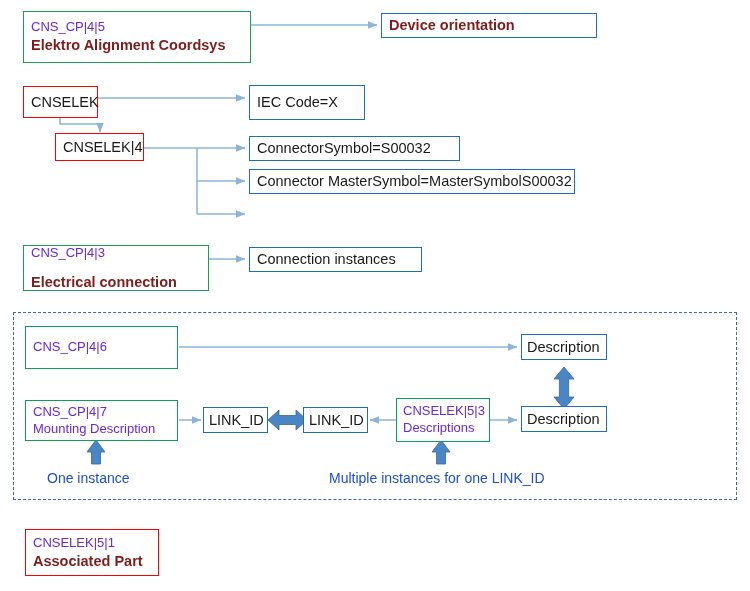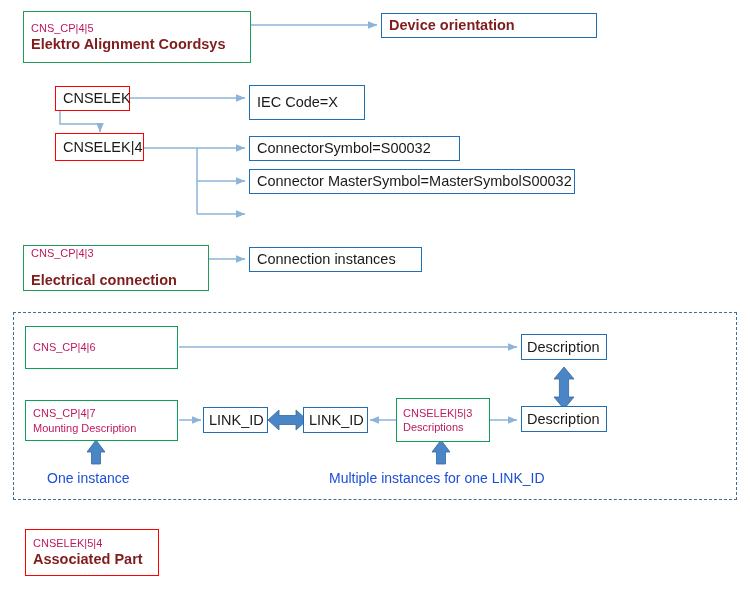--- a/index.html
+++ b/index.html
@@ -26,22 +26,22 @@
     position: absolute;
     box-sizing: border-box;
     background: #ffffff;
     display: flex;
     flex-direction: column;
     justify-content: center;
     padding-left: 7px;
     line-height: 1.28;
   }
   .node .l1 {
-    font-size: 11px;
-    color: #be185d;
+    font-size: 13px;
+    color: #6d28d9;
     white-space: nowrap;
   }
   .node .l2 {
     font-size: 14.5px;
     color: #7f1d1d;
     font-weight: bold;
     white-space: nowrap;
   }
   .green { border: 1.6px solid #1f9d55; }
   .green-b { border: 1.6px solid #0f9d58; }
@@ -119,21 +119,21 @@
 
   <div class="node green" style="left:23px; top:11px; width:228px; height:52px;">
     <span class="l1">CNS_CP|4|5</span>
     <span class="l2">Elektro Alignment Coordsys</span>
   </div>
 
   <div class="node blue single" style="left:381px; top:13px; width:216px; height:25px;">
     <span class="l2">Device orientation</span>
   </div>
 
-  <div class="node red single" style="left:23px; top:86px; width:75px; height:25px;margin-left:32px;">
+  <div class="node red single" style="left:23px; top:86px; width:75px; height:32px;">
     <span class="l1">CNSELEK</span>
   </div>
 
   <div class="node blue single" style="left:249px; top:85px; width:116px; height:35px;">
     <span class="l1">IEC Code=X</span>
   </div>
 
   <div class="node red single" style="left:55px; top:133px; width:89px; height:28px;">
     <span class="l1">CNSELEK|4</span>
   </div>
@@ -180,21 +180,21 @@
 
   <div class="node blue single" style="left:521px; top:334px; width:86px; height:26px; padding-left:5px;">
     <span class="l1">Description</span>
   </div>
 
   <div class="node blue single" style="left:521px; top:406px; width:86px; height:26px; padding-left:5px;">
     <span class="l1">Description</span>
   </div>
 
   <div class="node red" style="left:25px; top:529px; width:134px; height:47px;">
-    <span class="l1">CNSELEK|5|4</span>
+    <span class="l1">CNSELEK|5|1</span>
     <span class="l2">Associated Part</span>
   </div>
 
   <div class="caption" style="left:47px; top:470px;">One instance</div>
 
   <div class="caption" style="left:329px; top:470px;">Multiple instances for one LINK_ID</div>
 
 </div>
 
 </body></html>

